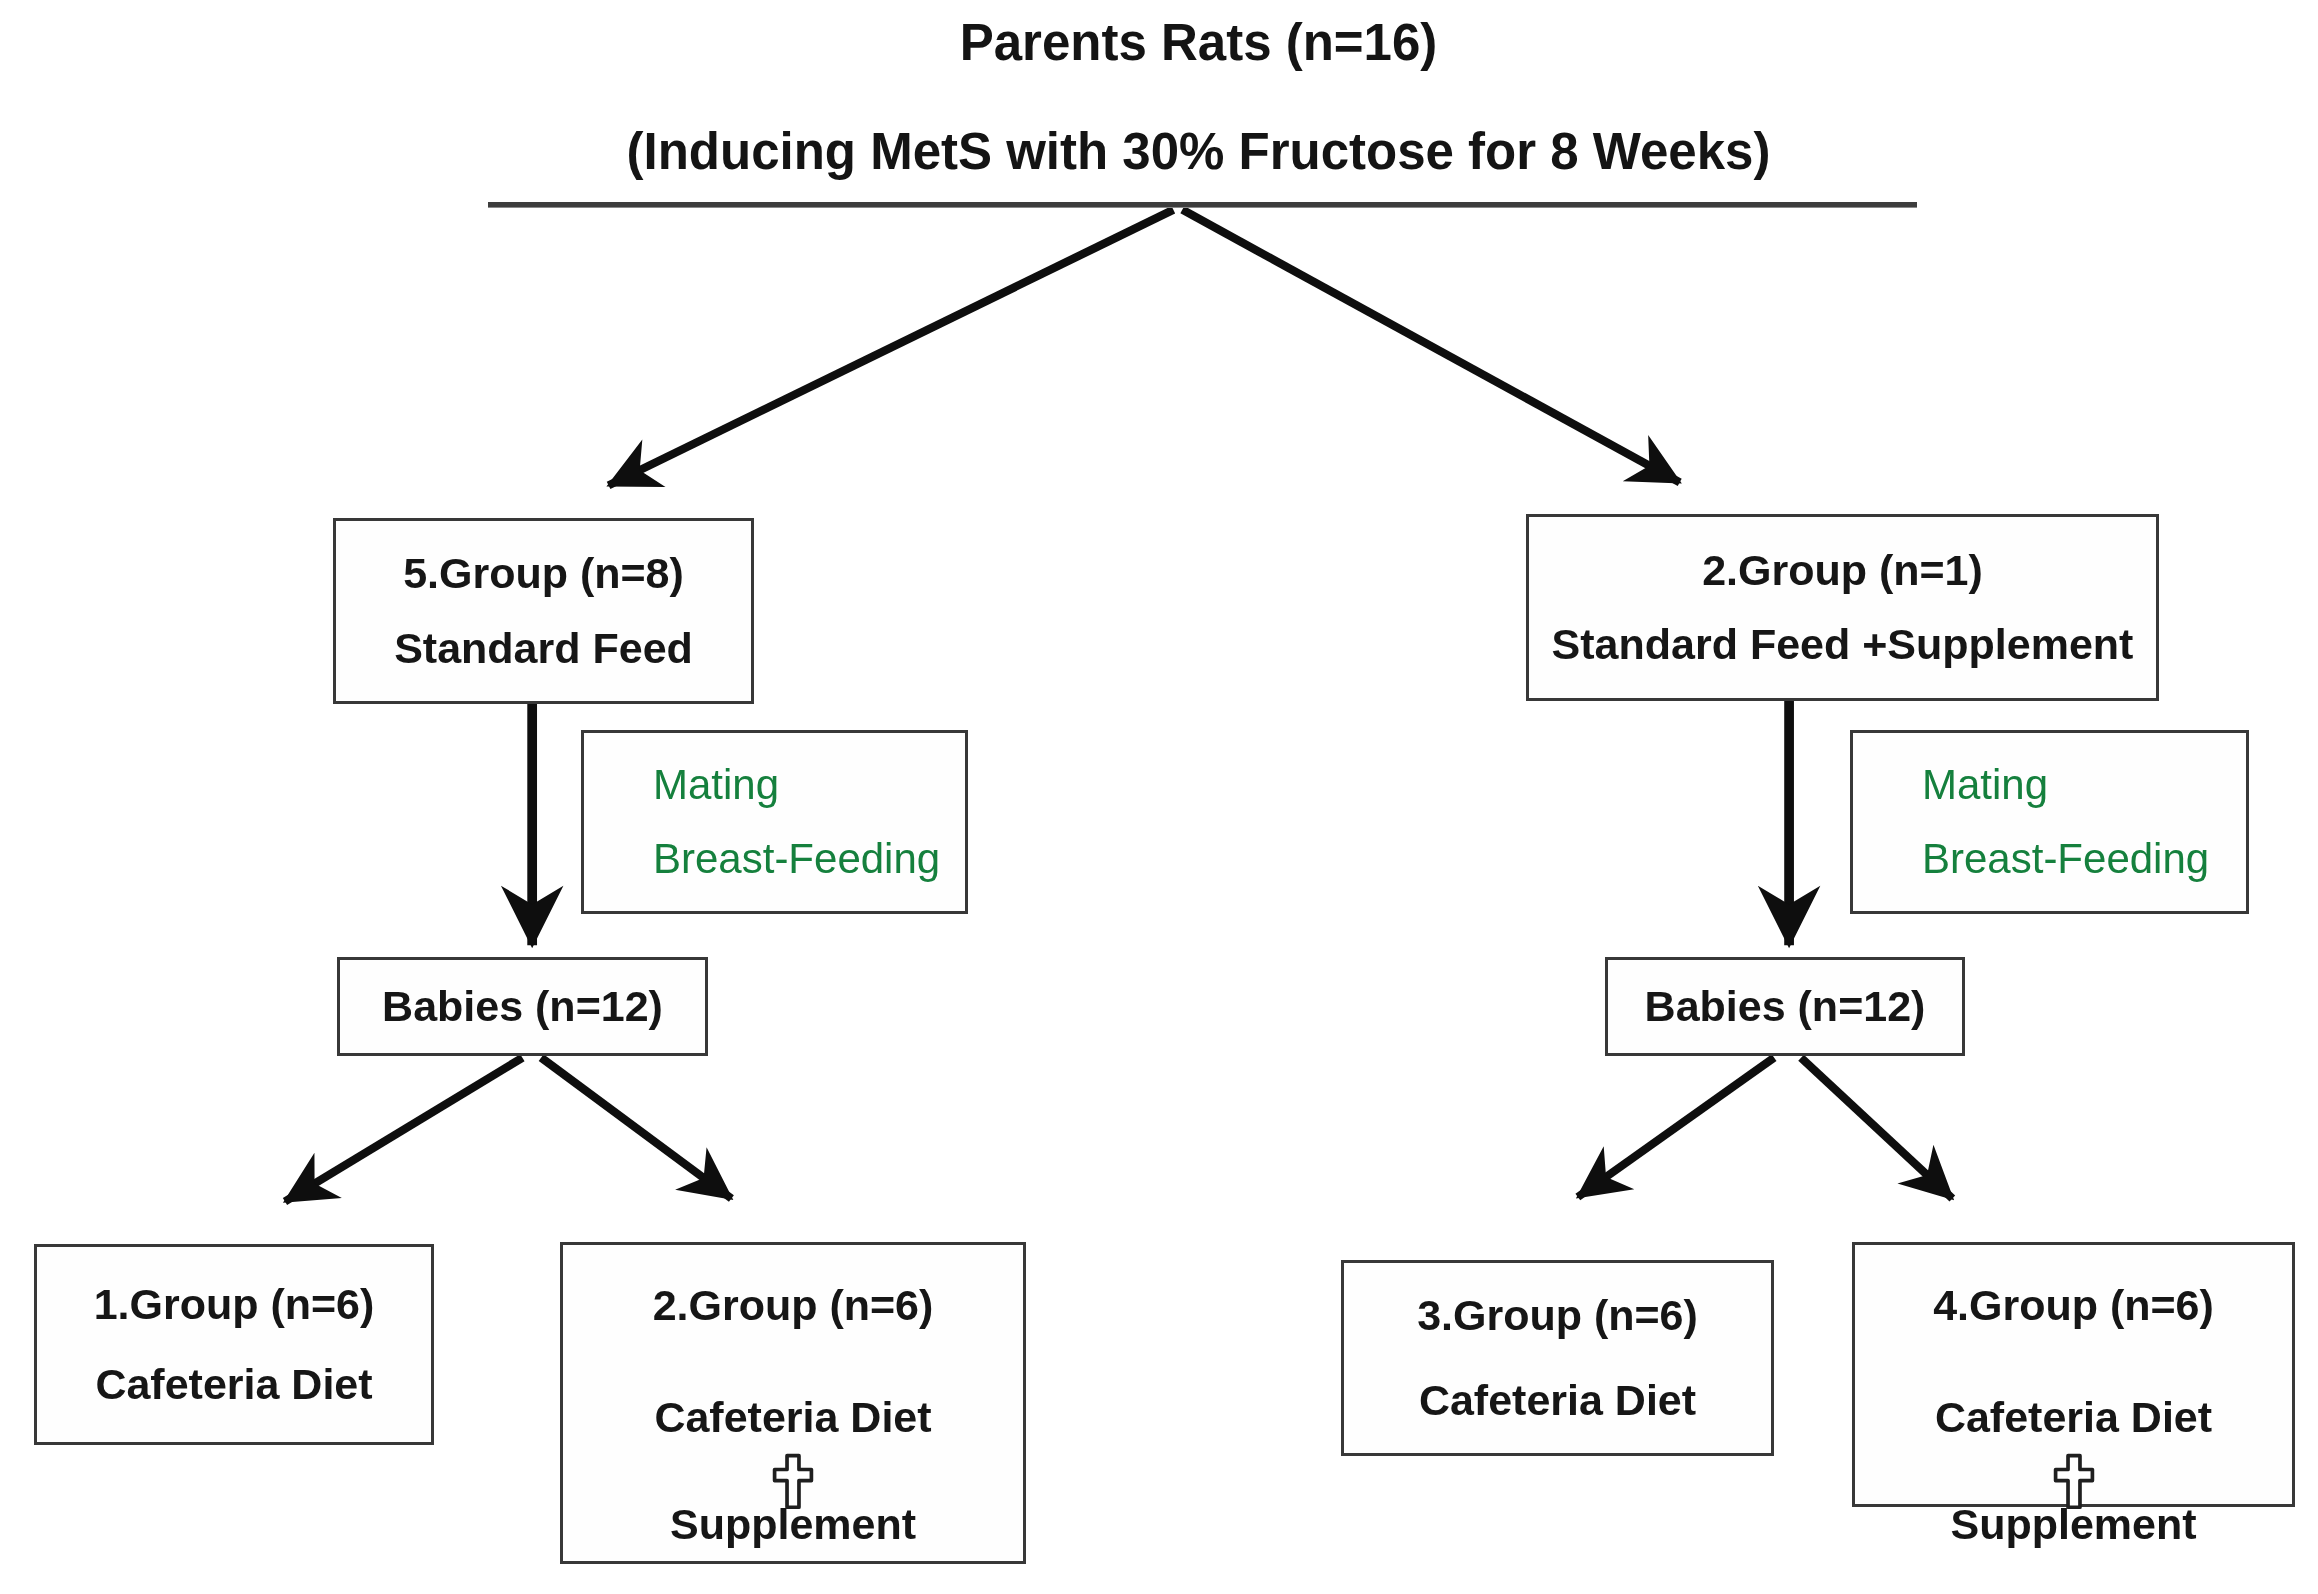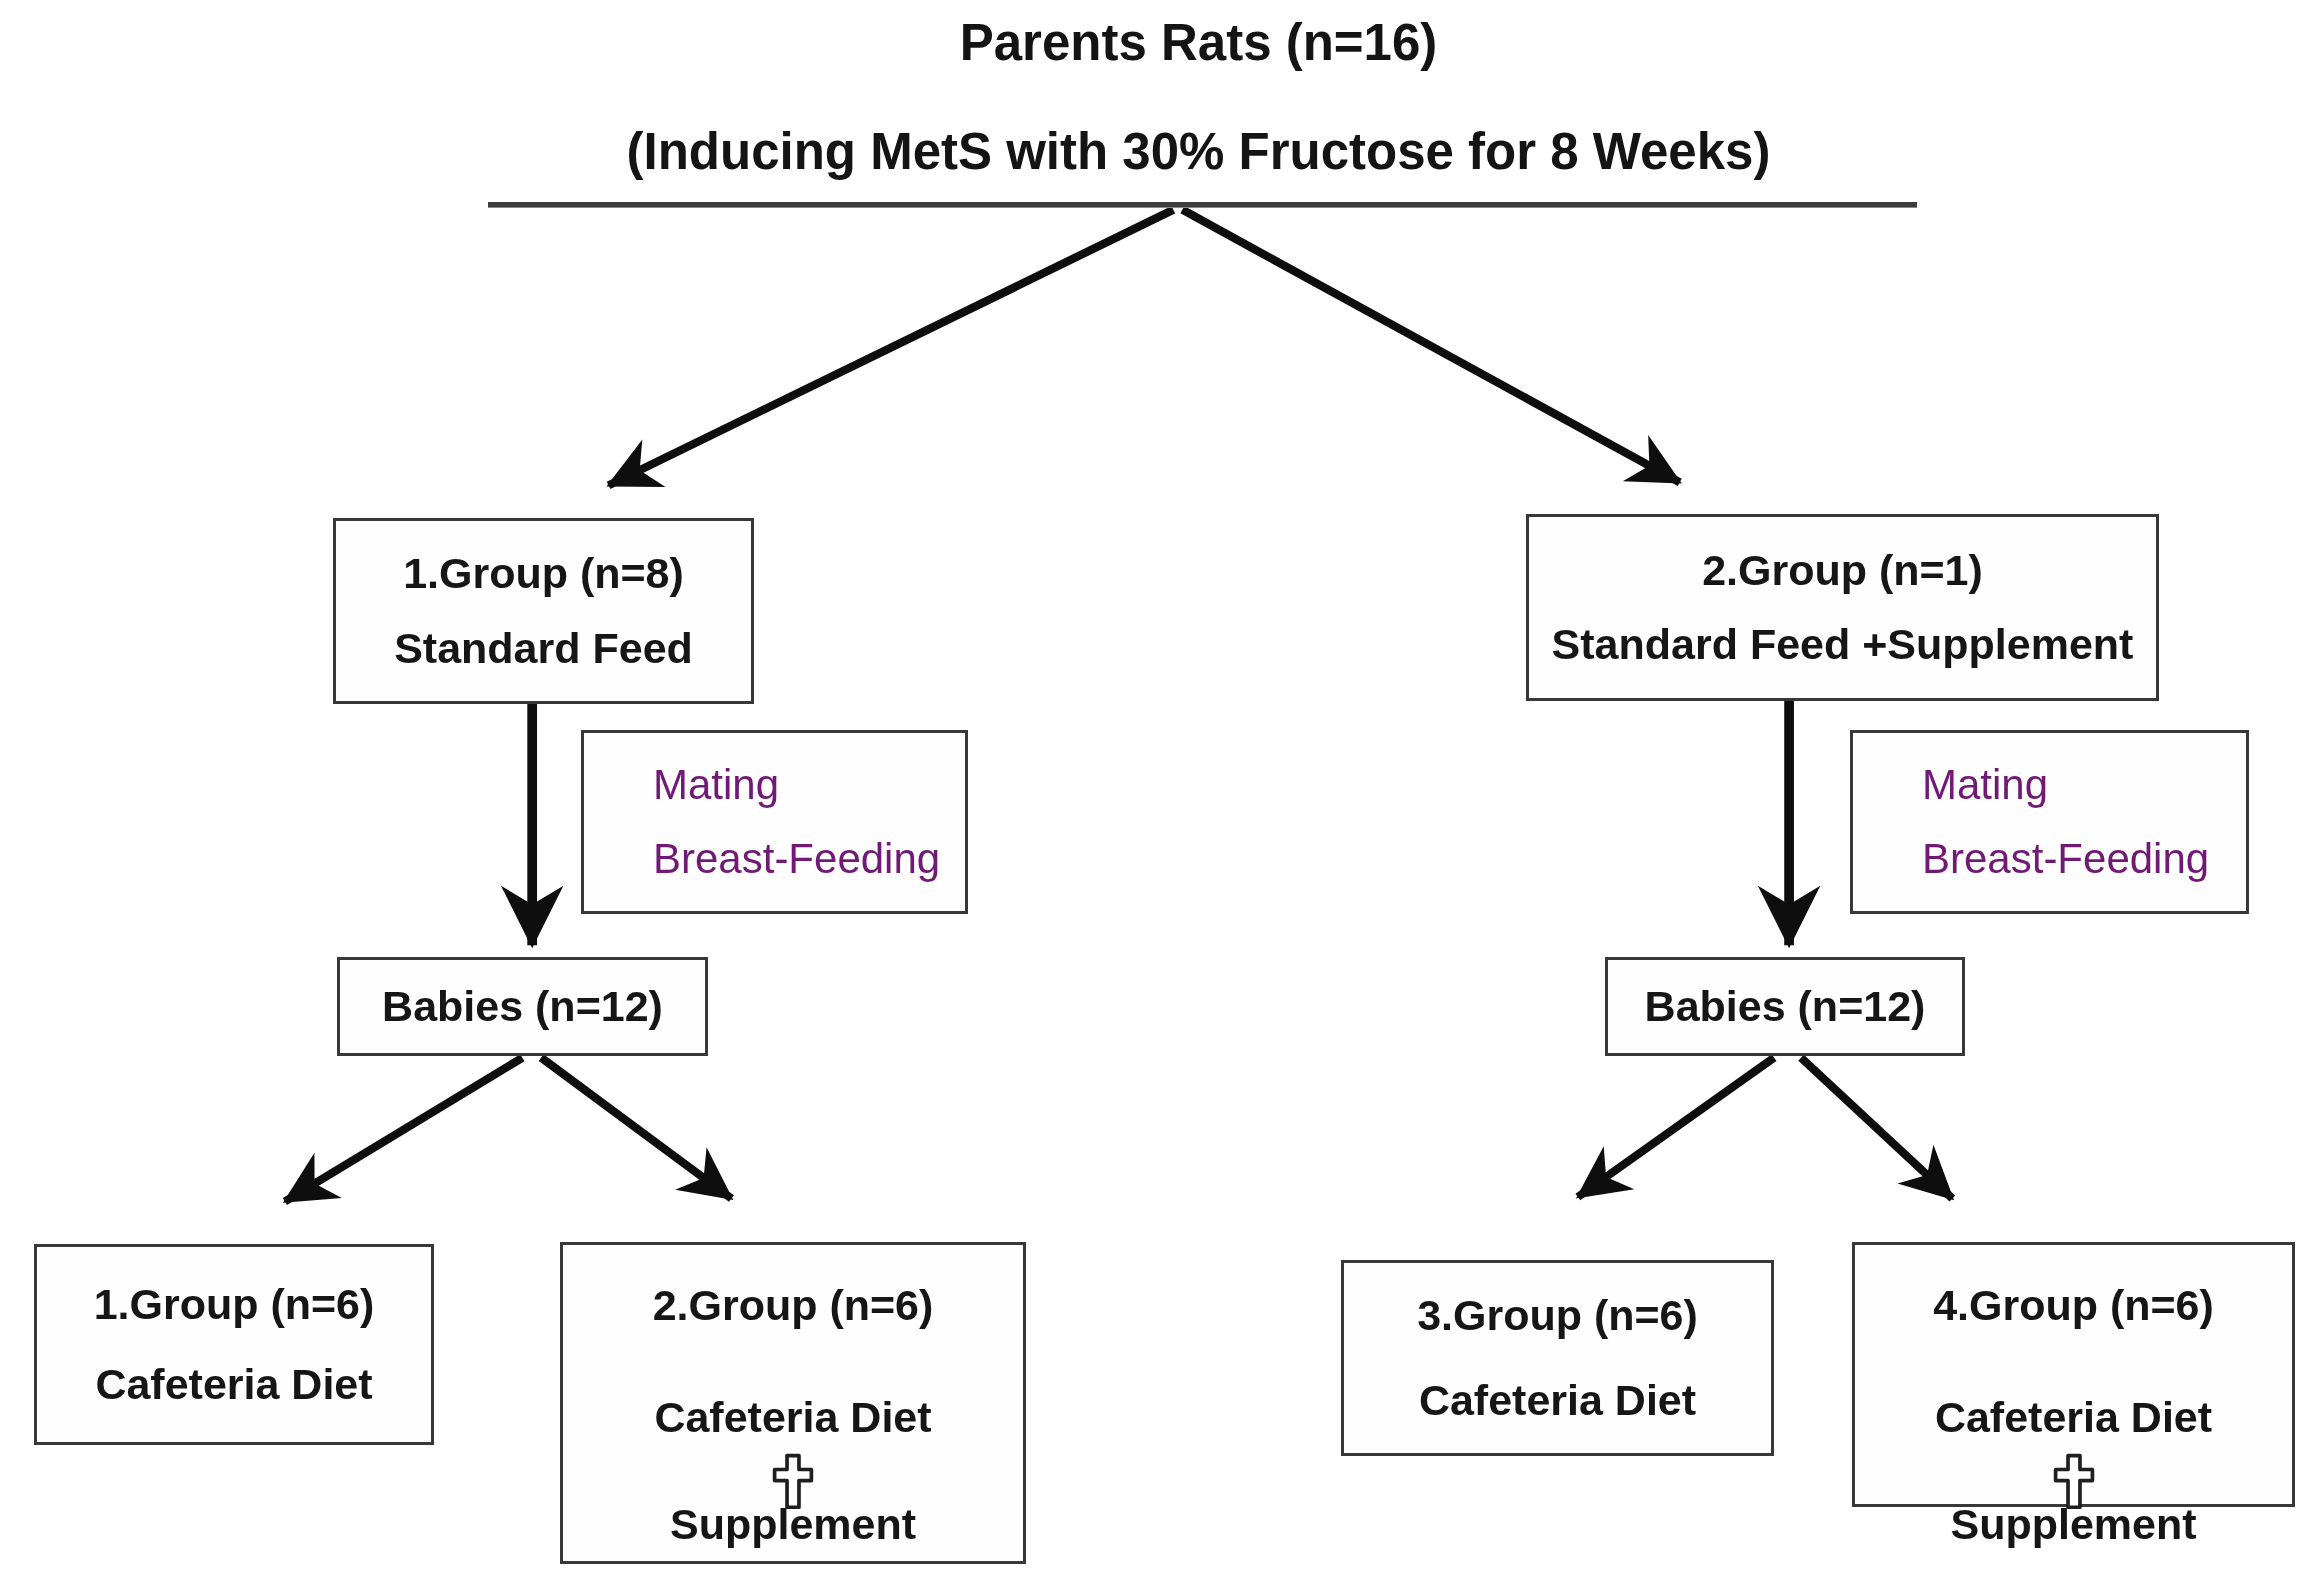--- a/index.html
+++ b/index.html
@@ -60,21 +60,21 @@
     font-size: 43px;
     line-height: 1;
   }
   .box .bline { white-space: nowrap; }
 
   .box.leftalign {
     align-items: flex-start;
     padding-left: 69px;
     font-weight: 400;
     font-size: 42px;
-    color: #701a75;
+    color: #15803d;
   }
 
   .box.tall {
     justify-content: flex-start;
     padding-top: 39px;
   }
   .box.tall .bline2 { margin-top: 69px; }
   .box.tall .plus-wrap { margin-top: 12px; margin-bottom: -12px; height: 60px; }
   .box.tall .bline3 { margin-top: 4px; }
 
@@ -109,21 +109,21 @@
     <line x1="722" y1="1412" x2="976" y2="1600" stroke-width="11" marker-end="url(#ah)"></line>
     <line x1="2368" y1="1412" x2="2106" y2="1598" stroke-width="11" marker-end="url(#ah)"></line>
     <line x1="2404" y1="1412" x2="2606" y2="1600" stroke-width="11" marker-end="url(#ah)"></line>
   </svg>
 
   <div class="title">Parents Rats (n=16)</div>
   <div class="subtitle">(Inducing MetS with 30% Fructose for 8 Weeks)</div>
   <div class="hline"></div>
 
   <div id="g1" class="box">
-    <div class="bline">1.Group (n=8)</div>
+    <div class="bline">5.Group (n=8)</div>
     <div class="bline">Standard Feed</div>
   </div>
 
   <div id="m1" class="box leftalign">
     <div class="bline">Mating</div>
     <div class="bline">Breast-Feeding</div>
   </div>
 
   <div id="b1" class="box">
     <div class="bline">Babies (n=12)</div>

